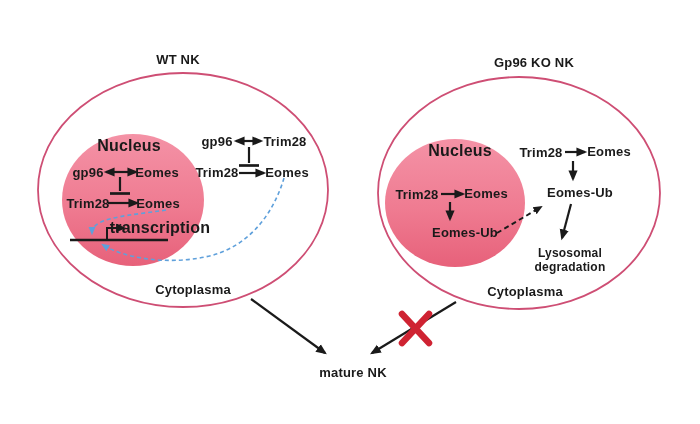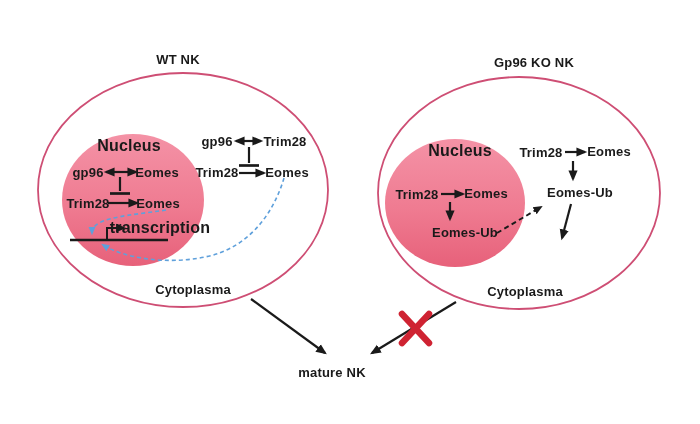--- a/index.html
+++ b/index.html
@@ -96,17 +96,21 @@
   <div class="lbl lg" style="left:193px;top:289px">Cytoplasma</div>
 
   <div class="lbl lg" style="left:534px;top:62px">Gp96 KO NK</div>
   <div class="lbl md" style="left:460px;top:151px">Nucleus</div>
   <div class="lbl" style="left:417px;top:194px">Trim28</div>
   <div class="lbl" style="left:486px;top:193px">Eomes</div>
   <div class="lbl" style="left:465px;top:232px">Eomes-Ub</div>
   <div class="lbl" style="left:541px;top:152px">Trim28</div>
   <div class="lbl" style="left:609px;top:151px">Eomes</div>
   <div class="lbl" style="left:580px;top:192px">Eomes-Ub</div>
+  <div class="lbl stack" style="left:570px;top:260px">
+    <div>Lysosomal</div>
+    <div>degradation</div>
+  </div>
   <div class="lbl lg" style="left:525px;top:291px">Cytoplasma</div>
 
-  <div class="lbl lg" style="left:332px;top:372px">mature NK</div>
+  <div class="lbl lg" style="left:353px;top:372px">mature NK</div>
 
 </div>
 
 </body></html>

